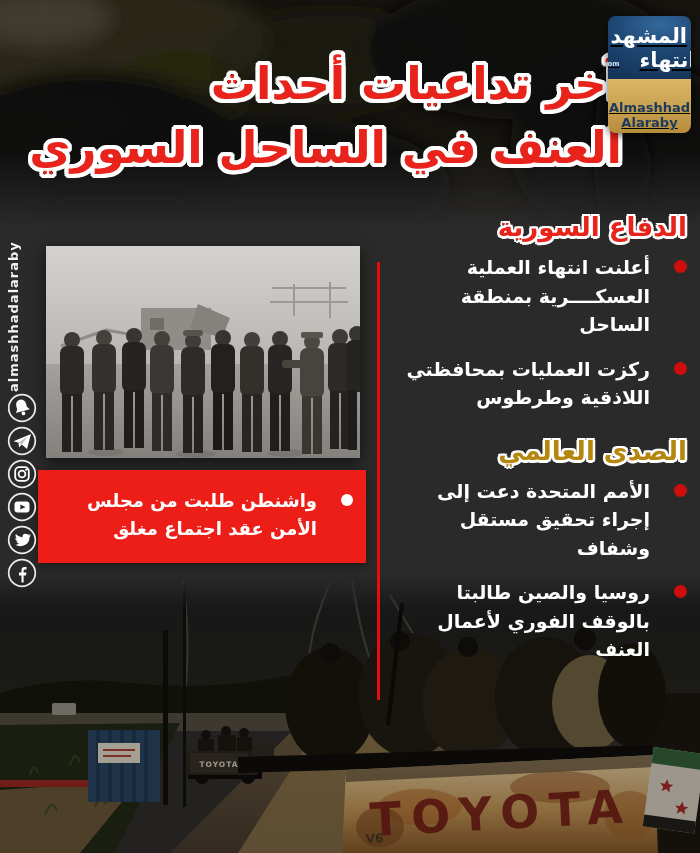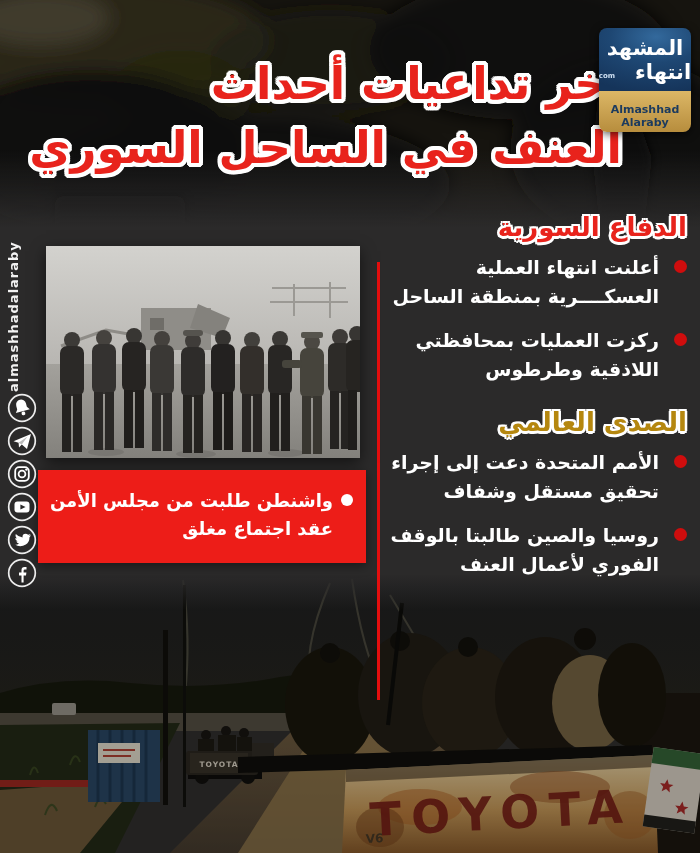--- a/index.html
+++ b/index.html
@@ -9,30 +9,30 @@
 
   
   .bg-top { position:absolute; top:0; left:0; width:700px; height:232px; z-index:0; }
   .fade-top { position:absolute; top:150px; left:0; width:700px; height:84px; z-index:1;
               background:linear-gradient(180deg, rgba(43,42,42,0) 0%, #2b2a2a 92%); }
   .bg-bottom { position:absolute; top:575px; left:0; width:700px; height:278px; z-index:0; }
   .fade-bottom { position:absolute; top:570px; left:0; width:700px; height:40px; z-index:1;
               background:linear-gradient(180deg, #2b2a2a 10%, rgba(43,42,42,0) 100%); }
 
   
-  .logo { position:absolute; top:28px; right:9px; width:92px; z-index:5;
-          border-radius:8px; overflow:hidden; box-shadow:0 2px 8px rgba(0,0,0,.65); }
+  .logo { position:absolute; top:16px; right:9px; width:83px; z-index:5;
+          border-radius:8px; overflow:hidden; box-shadow:0 2px 8px rgba(0,0,0,.65);text-decoration:underline; }
   .logo-main { background:radial-gradient(100px 56px at 62% 14%, #33699c 0%, #1e4773 46%, #15345a 100%);
                padding:9px 4px 7px; text-align:center; }
   .logo-ar { color:#fff; font-weight:bold; font-size:21px; line-height:1.12; direction:rtl; }
   .logo-row2 { display:flex; align-items:flex-end; justify-content:center; gap:10px; direction:ltr; }
   .logo-com { color:#cfe0f2; font-size:7px; font-weight:bold; align-self:flex-end; padding-bottom:4px; }
   .logo-dot { width:6px; height:6px; border-radius:50%; background:#e02318; align-self:flex-end; margin-bottom:6px; }
   .logo-strip { background:linear-gradient(180deg,#dcb766,#b78d3d); color:#1b3a5e;
-                font-size:11px; font-weight:bold; text-align:center; padding:12px 0 3px; }
+                font-size:13px; font-weight:bold; text-align:center; padding:21px 0 3px; }
 
   
   .title { position:absolute; top:52px; right:78px; width:560px; z-index:4;
            direction:rtl; text-align:right; color:#e8231c; font-weight:bold;
            font-size:45px; line-height:64px; }
   .title .line { white-space:nowrap; }
   .outline-thick { text-shadow:
      -3px -3px 0 #fff, 3px -3px 0 #fff, -3px 3px 0 #fff, 3px 3px 0 #fff,
      -4px 0 0 #fff, 4px 0 0 #fff, 0 -4px 0 #fff, 0 4px 0 #fff,
      -4px -2px 0 #fff, 4px 2px 0 #fff, -2px 4px 0 #fff, 2px -4px 0 #fff,
@@ -48,36 +48,36 @@
   .socials { position:absolute; left:7px; top:393px; z-index:6; display:flex;
              flex-direction:column; gap:3px; }
   .soc { width:30px; height:30px; }
 
   
   .photo { position:absolute; left:46px; top:246px; width:314px; height:212px; z-index:4;
            box-shadow:0 5px 14px rgba(0,0,0,.55); }
 
   
   .caption { position:absolute; left:38px; top:470px; width:328px; height:93px; z-index:4;
-             background:#ed1d18; color:#fff; direction:rtl; display:flex; gap:8px;
+             background:#ed1d18; color:#fff; direction:rtl; display:flex; gap:24px;
              padding:17px 13px 0 8px; font-size:18px; font-weight:bold; line-height:1.55;
              text-align:right; box-shadow:0 3px 10px rgba(0,0,0,.4); }
   .dot-white { flex:0 0 auto; width:12px; height:12px; border-radius:50%; background:#fff; margin-top:7px; }
 
   
   .divider { position:absolute; left:377px; top:262px; width:3px; height:438px;
              background:#e50e0e; z-index:3; }
 
   
   .content { position:absolute; top:210px; right:13px; width:300px; z-index:4;
              direction:rtl; color:#fff; }
   .sec-head { font-size:26px; font-weight:bold; line-height:1.35; margin-bottom:8px; }
   .sec-head.red  { color:#e8231c; }
   .sec-head.gold { color:#b5870f; }
-  .bullet { display:flex; gap:15px; margin-bottom:16px; font-size:19px;
+  .bullet { display:flex; gap:24px; margin-bottom:16px; font-size:19px;
             font-weight:bold; line-height:1.5; }
   .dot-red { flex:0 0 auto; width:13px; height:13px; border-radius:50%;
              background:#cf0d0d; margin-top:7px; }
   .sec2 { margin-top:22px; }
 </style>
 </head>
 <body>
 
 <div class="canvas">
 

